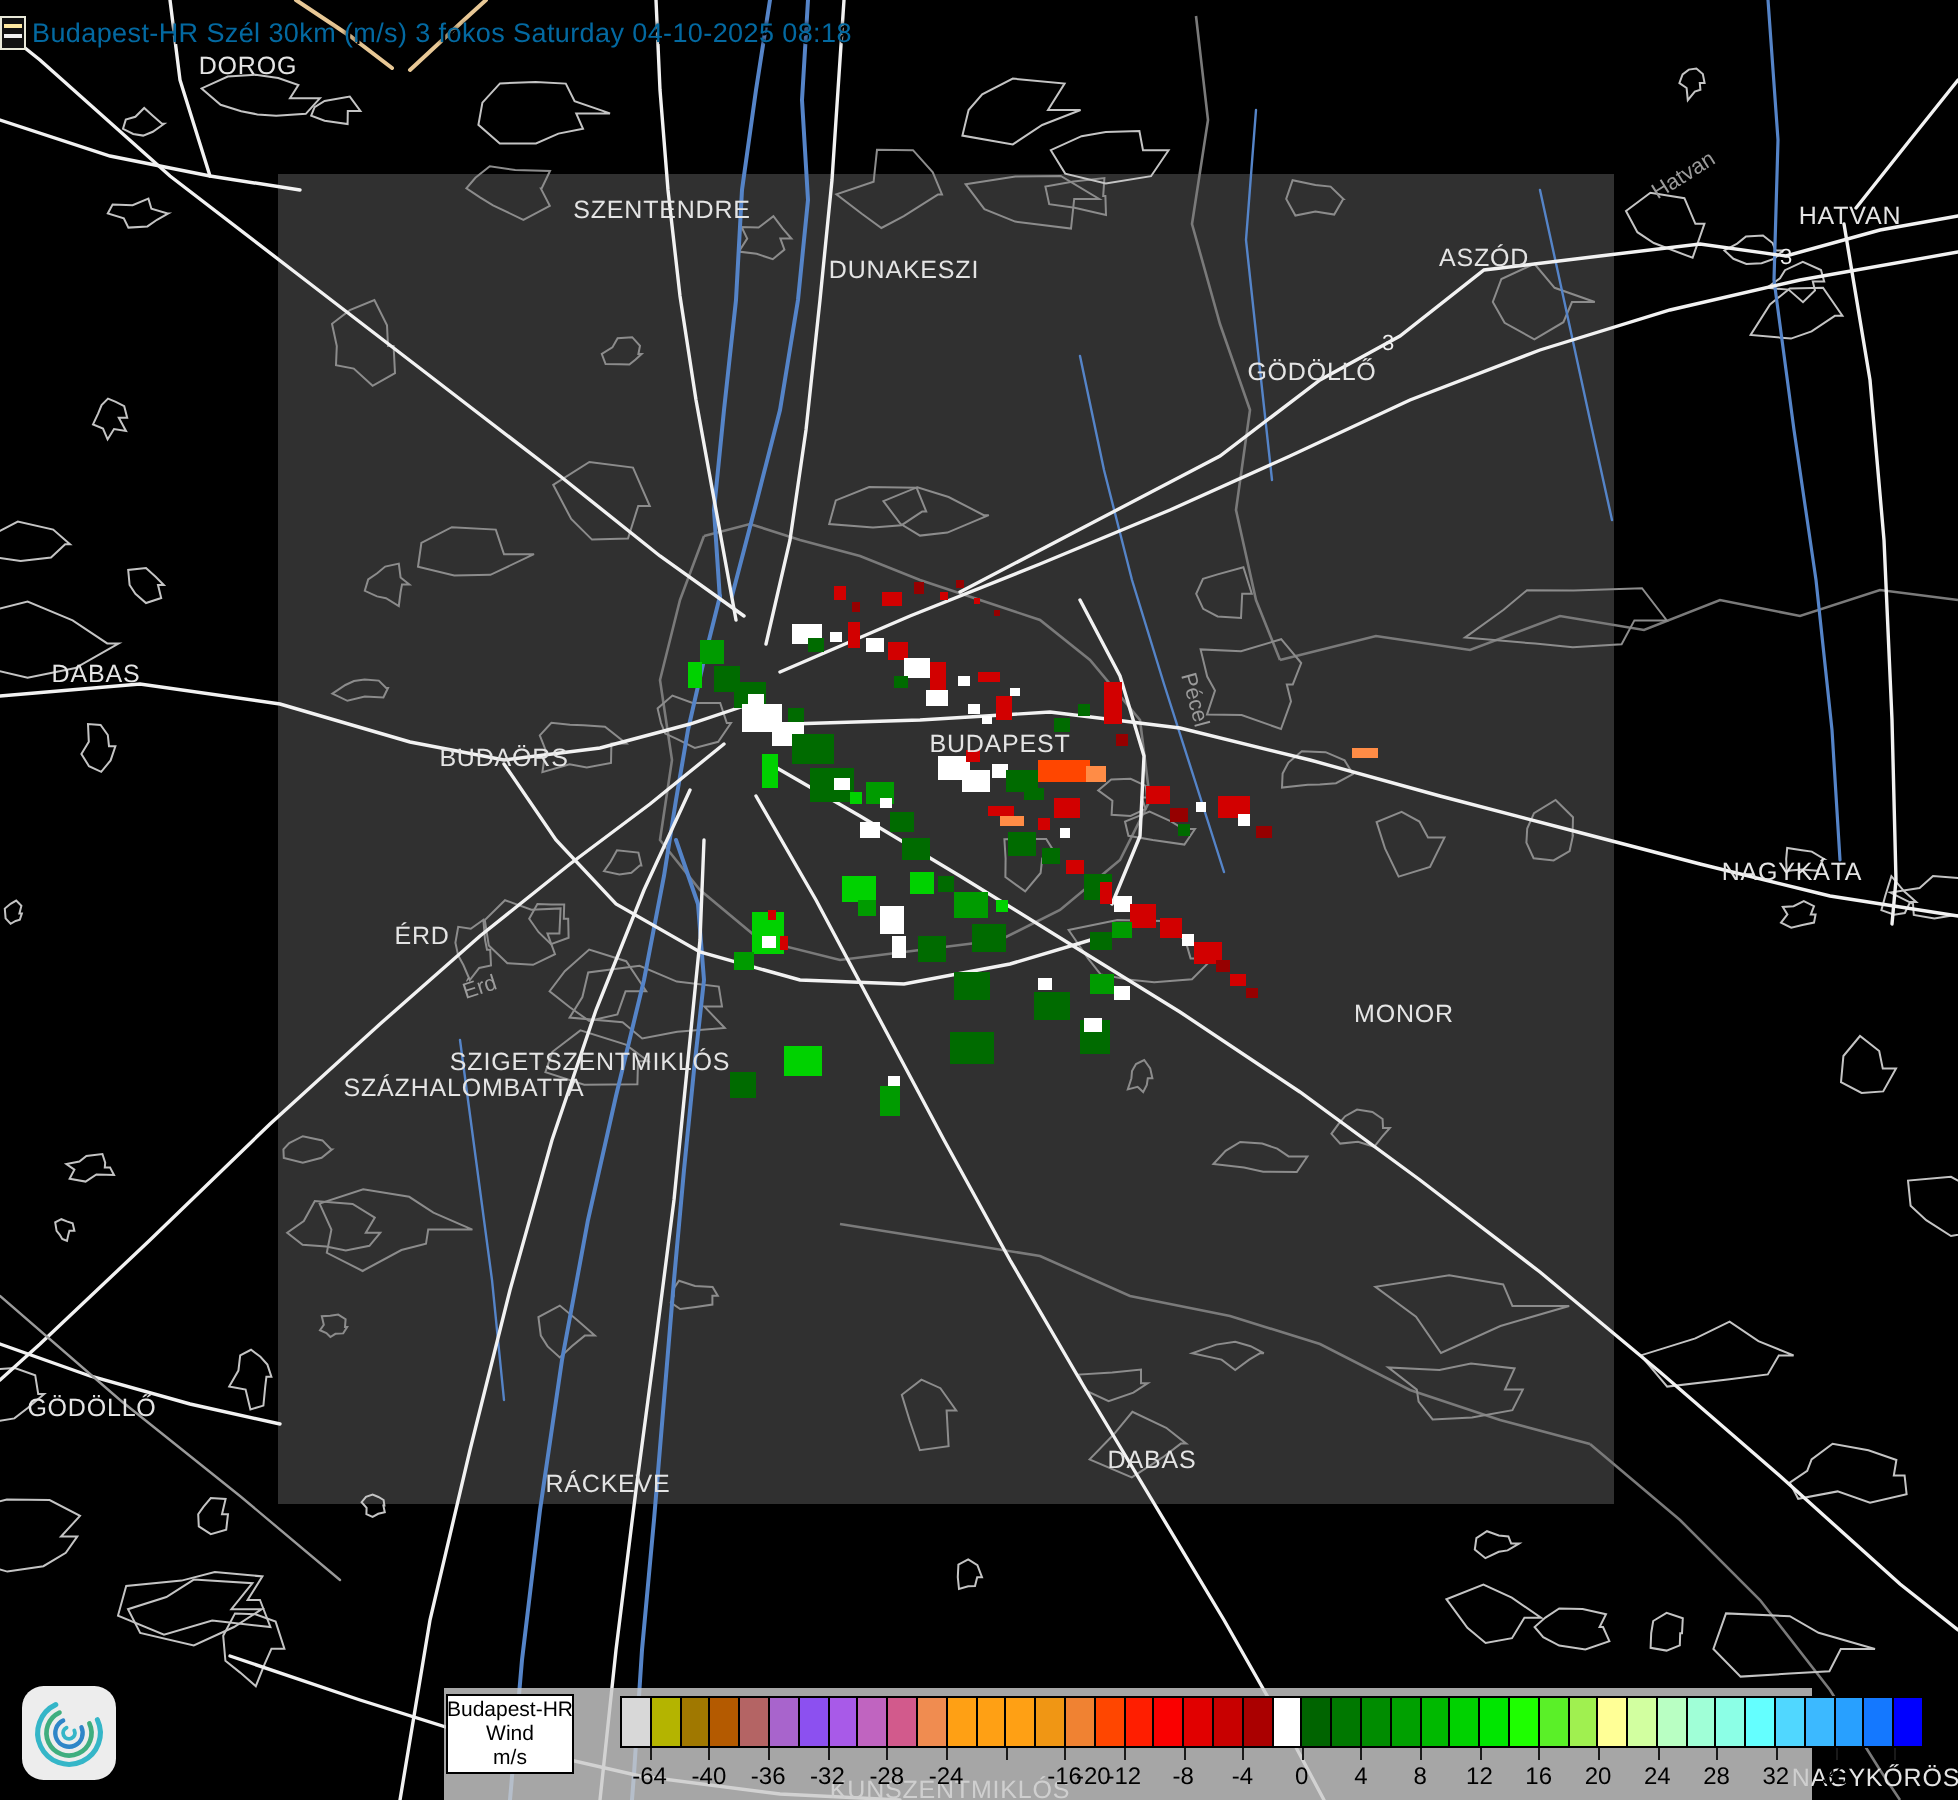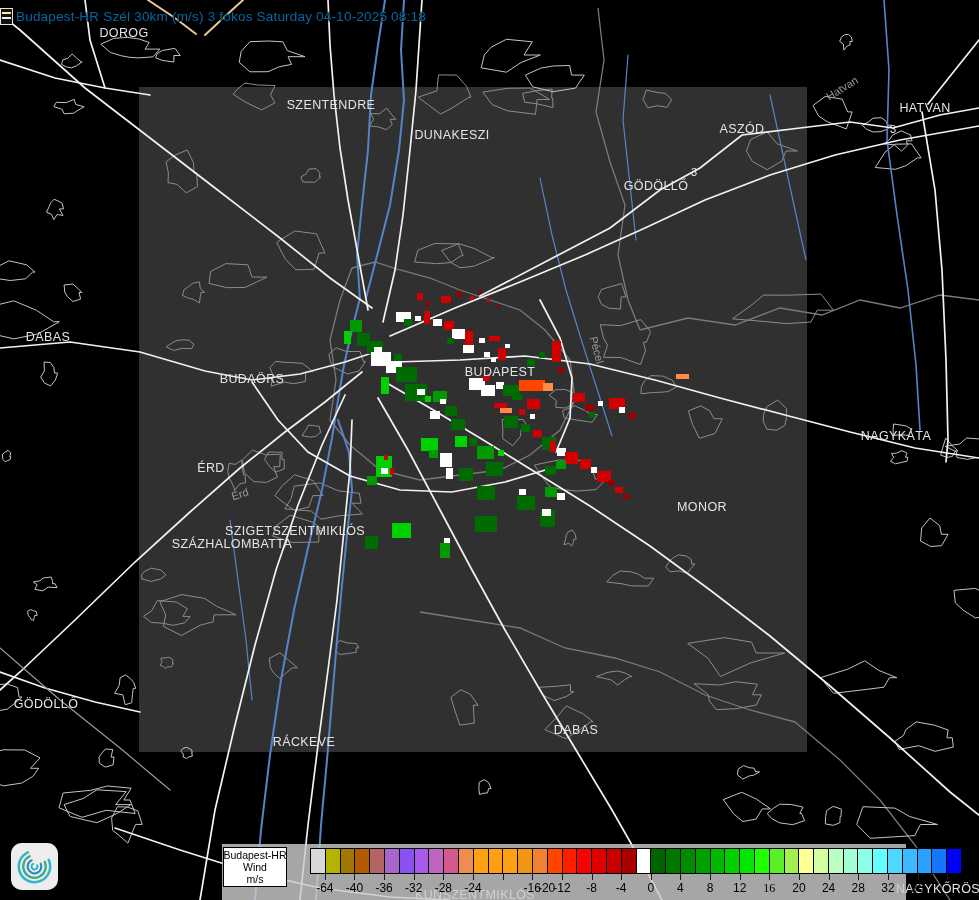--- a/index.html
+++ b/index.html
@@ -435,21 +435,21 @@
           <span style="left: 25%;">-24</span>
           <span style="left: 29.5455%; margin-left: 44px;">-20</span>
           <span style="left: 34.0909%;">-16</span>
           <span style="left: 38.6364%;">-12</span>
           <span style="left: 43.1818%;">-8</span>
           <span style="left: 47.7273%;">-4</span>
           <span style="left: 52.2727%;">0</span>
           <span style="left: 56.8182%;">4</span>
           <span style="left: 61.3636%;">8</span>
           <span style="left: 65.9091%;">12</span>
-          <span style="left: 70.4545%; font-family: Liberation Serif, serif;">16</span>
+          <span style="left: 70.4545%;">16</span>
           <span style="left: 75%;">20</span>
           <span style="left: 79.5455%;">24</span>
           <span style="left: 84.0909%;">28</span>
           <span style="left: 88.6364%;">32</span>
           <span style="left: 93.1818%;">36</span>
           <span style="left: 97.7273%; margin-top: 48px;">40</span>
         </div>
     </div>
   </div>
 

